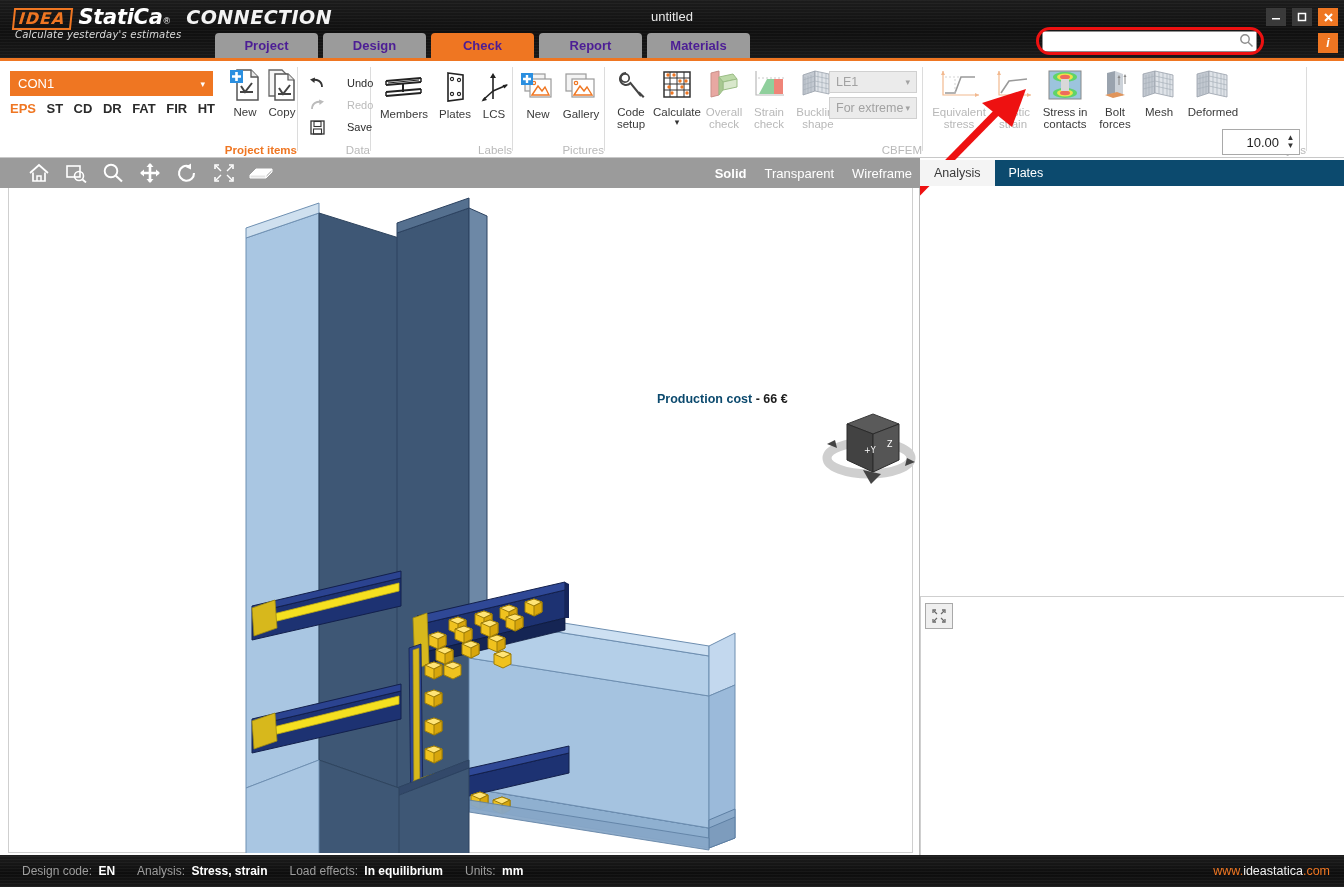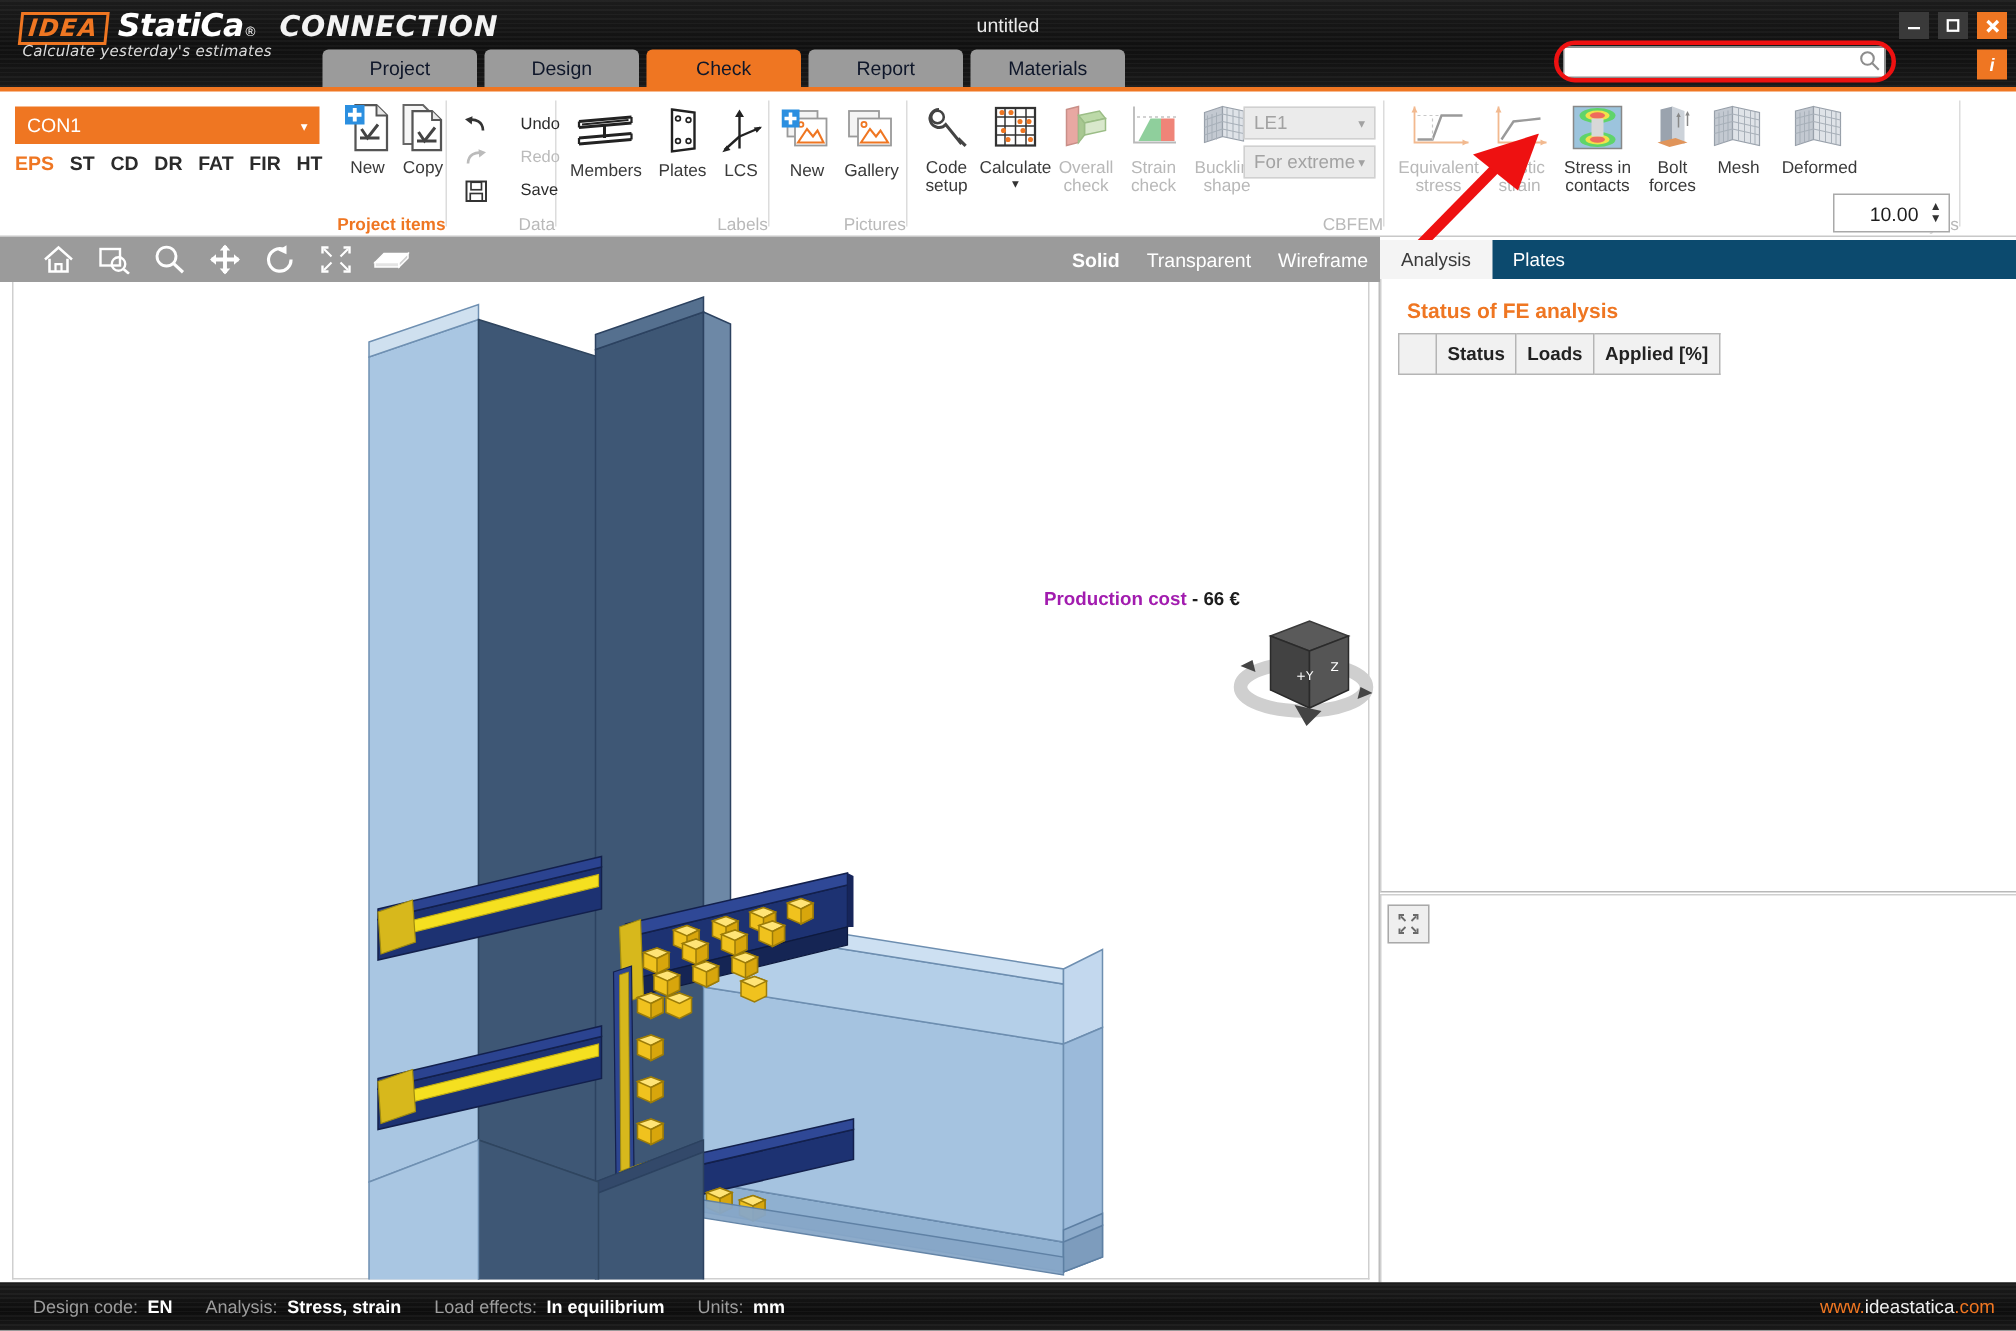--- a/index.html
+++ b/index.html
@@ -73,21 +73,21 @@
     color: #fff; font-weight: bold; font-size: 12px; font-style: italic;
     display: flex; align-items: center; justify-content: center;
   }
 
   
   .main-tabs { position: absolute; left: 215px; top: 33px; display: flex; gap: 5px; }
   .mtab {
     width: 103px; height: 25px; background: #9b9b9b;
     border-radius: 4px 4px 0 0;
     display: flex; align-items: center; justify-content: center;
-    color: #0f172a; font-size: 13px; font-weight: normal;
+    color: #4c1d95; font-size: 13px; font-weight: bold;
   }
   .mtab.active { background: #ef7622; }
 
   
   .search-highlight {
     position: absolute; left: 1036px; top: 27px;
     width: 228px; height: 28px;
     border: 3px solid #ee1111; border-radius: 14px;
   }
   .search-box {
@@ -192,21 +192,21 @@
     position: absolute; left: 0; top: 188px; width: 920px; height: 667px;
     background: #ffffff; border-right: 1px solid #bdbdbd;
     overflow: hidden;
   }
   .viewport-inner { position: absolute; left: 8px; top: 0px; width: 905px; height: 665px;
                     background: #ffffff; border: 1px solid #cfcfcf; border-top: none; }
   .prod-cost {
     position: absolute; left: 648px; top: 204px;
     font-size: 12.5px; font-weight: bold; z-index: 5;
   }
-  .prod-cost .lbl { color: #a21caf; margin-left: 39px; }
+  .prod-cost .lbl { color: #0c4a6e; }
   .prod-cost .val { color: #1d1d1d; }
   .navcube { position: absolute; left: 810px; top: 212px; z-index: 5; }
 
   
   .rp-tabs {
     position: absolute; left: 920px; top: 160px; width: 424px; height: 26px;
     background: #0c4a6e; display: flex; align-items: flex-end;
   }
   .rp-tab {
     height: 26px; padding: 0 14px; display: flex; align-items: center;
@@ -879,33 +879,20 @@
           <path d="M86 66 L96 62 L88 58 Z" fill="#444"></path>
         </svg>
       </div>
     </div>
   </div>
 
   <div class="rp-tabs">
     <div class="rp-tab active">Analysis</div>
     <div class="rp-tab">Plates</div>
   </div>
-  <div class="rp-body">
-    <div class="rp-heading">Status of FE analysis</div>
-    <table class="fe-table">
-      <tbody>
-          <tr>
-        <td class="blank"></td>
-        <td>Status</td>
-        <td>Loads</td>
-        <td>Applied [%]</td>
-      </tr>
-    </tbody>
-      </table>
-  </div>
   <div class="rp-lower">
     <div class="expand-btn">
       <svg width="16" height="16" viewBox="0 0 16 16">
         <path d="M2 5 L2 2 L5 2 M11 2 L14 2 L14 5 M14 11 L14 14 L11 14 M5 14 L2 14 L2 11" stroke="#6a6a6a" stroke-width="1.3" fill="none"></path>
         <path d="M6 6 L3 3 M10 6 L13 3 M10 10 L13 13 M6 10 L3 13" stroke="#6a6a6a" stroke-width="1.2"></path>
       </svg>
     </div>
   </div>
 
   <div class="statusbar">

